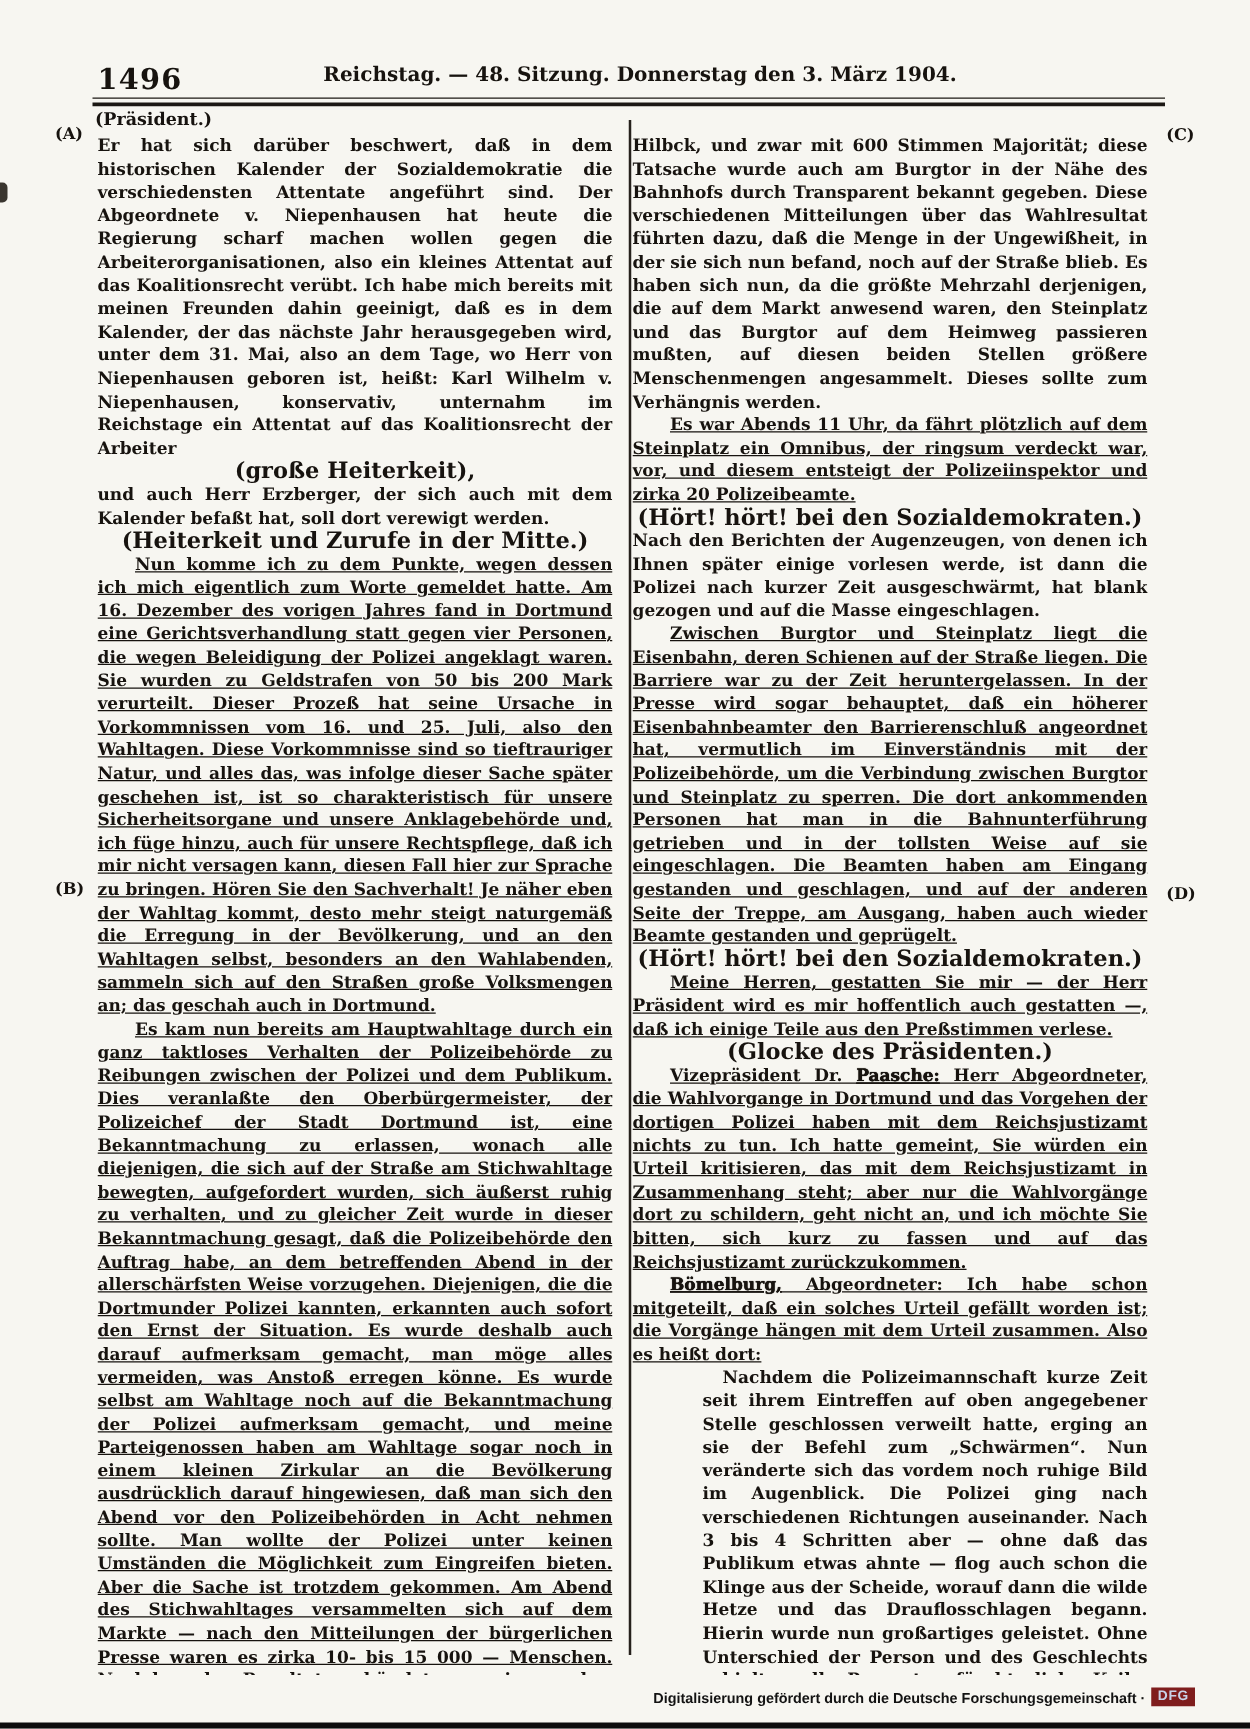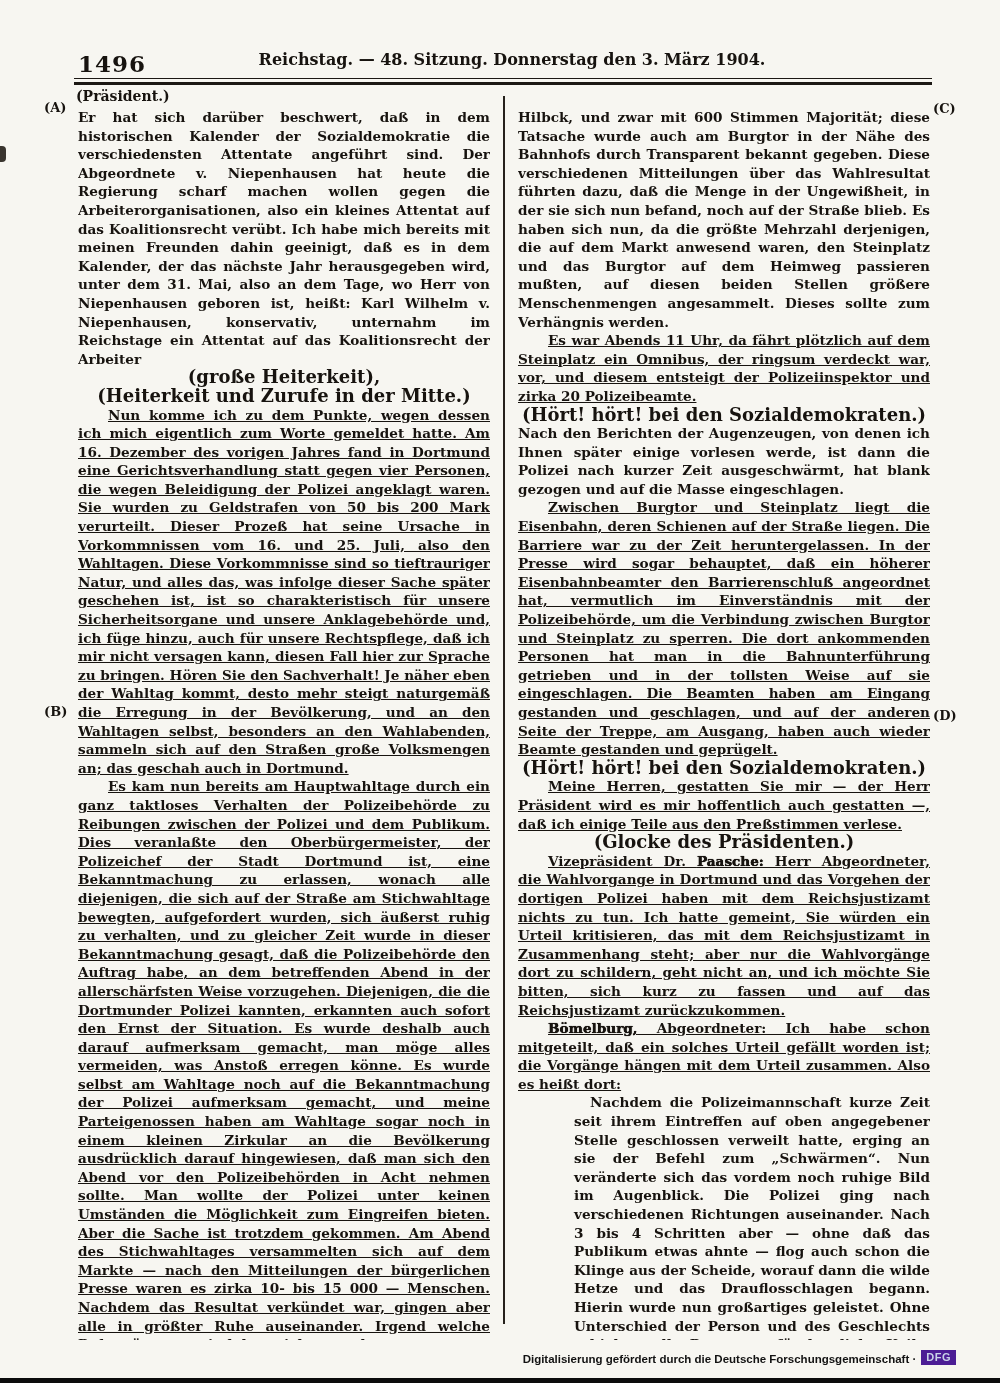--- a/index.html
+++ b/index.html
@@ -21,21 +21,21 @@
   }
   .rule-top{position:absolute;left:74px;top:78px;width:858px;height:1px;background:#1c1814;}
   .rule-bottom{position:absolute;left:74px;top:82px;width:858px;height:3px;background:#1c1814;}
   .speaker-cont{
     position:absolute;left:76px;top:88px;
     font-size:14px;font-weight:700;
   }
   .col-divider{position:absolute;left:503px;top:96px;width:2px;height:1228px;background:#26211c;}
   .columns{
     position:absolute;left:78px;top:108px;width:852px;height:1232px;
-    display:flex;gap:28px;overflow:hidden;
+    display:flex;gap:16px;overflow:hidden;
   }
   .column{width:412px;height:100%;overflow:hidden;}
   .para,.quote{
     font-size:13.6px;line-height:18.6px;font-weight:700;
     text-align:justify;margin:0;
     -webkit-hyphens:auto;hyphens:auto;
   }
   .para.indent{text-indent:30px;text-decoration:underline;}
   .center{
     font-size:18px;line-height:18.6px;font-weight:700;
@@ -78,20 +78,21 @@
 <span id="marker-b" class="margin-marker">(B)</span>
 <span id="marker-c" class="margin-marker">(C)</span>
 <span id="marker-d" class="margin-marker">(D)</span>
 
 <div class="col-divider"></div>
 
 <div class="columns">
   <div class="column">
       <p class="para">Er hat sich darüber beschwert, daß in dem historischen Kalender der Sozialdemokratie die verschiedensten Attentate angeführt sind. Der Abgeordnete v. Niepenhausen hat heute die Regierung scharf machen wollen gegen die Arbeiterorganisationen, also ein kleines Attentat auf das Koalitionsrecht verübt. Ich habe mich bereits mit meinen Freunden dahin geeinigt, daß es in dem Kalender, der das nächste Jahr herausgegeben wird, unter dem 31. Mai, also an dem Tage, wo Herr von Niepenhausen geboren ist, heißt: Karl Wilhelm v. Niepenhausen, konservativ, unternahm im Reichstage ein Attentat auf das Koalitionsrecht der Arbeiter</p>
       <p class="center">(große Heiterkeit),</p>
+      <p class="para">und auch Herr Erzberger, der sich auch mit dem Kalender befaßt hat, soll dort verewigt werden.</p>
       <p class="center">(Heiterkeit und Zurufe in der Mitte.)</p>
       <p class="para indent">Nun komme ich zu dem Punkte, wegen dessen ich mich eigentlich zum Worte gemeldet hatte. Am 16. Dezember des vorigen Jahres fand in Dortmund eine Gerichtsverhandlung statt gegen vier Personen, die wegen Beleidigung der Polizei angeklagt waren. Sie wurden zu Geldstrafen von 50 bis 200 Mark verurteilt. Dieser Prozeß hat seine Ursache in Vorkommnissen vom 16. und 25. Juli, also den Wahltagen. Diese Vorkommnisse sind so tieftrauriger Natur, und alles das, was infolge dieser Sache später geschehen ist, ist so charakteristisch für unsere Sicherheitsorgane und unsere Anklagebehörde und, ich füge hinzu, auch für unsere Rechtspflege, daß ich mir nicht versagen kann, diesen Fall hier zur Sprache zu bringen. Hören Sie den Sachverhalt! Je näher eben der Wahltag kommt, desto mehr steigt naturgemäß die Erregung in der Bevölkerung, und an den Wahltagen selbst, besonders an den Wahlabenden, sammeln sich auf den Straßen große Volksmengen an; das geschah auch in Dortmund.</p>
       <p class="para indent">Es kam nun bereits am Hauptwahltage durch ein ganz taktloses Verhalten der Polizeibehörde zu Reibungen zwischen der Polizei und dem Publikum. Dies veranlaßte den Oberbürgermeister, der Polizeichef der Stadt Dortmund ist, eine Bekanntmachung zu erlassen, wonach alle diejenigen, die sich auf der Straße am Stichwahltage bewegten, aufgefordert wurden, sich äußerst ruhig zu verhalten, und zu gleicher Zeit wurde in dieser Bekanntmachung gesagt, daß die Polizeibehörde den Auftrag habe, an dem betreffenden Abend in der allerschärfsten Weise vorzugehen. Diejenigen, die die Dortmunder Polizei kannten, erkannten auch sofort den Ernst der Situation. Es wurde deshalb auch darauf aufmerksam gemacht, man möge alles vermeiden, was Anstoß erregen könne. Es wurde selbst am Wahltage noch auf die Bekanntmachung der Polizei aufmerksam gemacht, und meine Parteigenossen haben am Wahltage sogar noch in einem kleinen Zirkular an die Bevölkerung ausdrücklich darauf hingewiesen, daß man sich den Abend vor den Polizeibehörden in Acht nehmen sollte. Man wollte der Polizei unter keinen Umständen die Möglichkeit zum Eingreifen bieten. Aber die Sache ist trotzdem gekommen. Am Abend des Stichwahltages versammelten sich auf dem Markte — nach den Mitteilungen der bürgerlichen Presse waren es zirka 10- bis 15 000 — Menschen. Nachdem das Resultat verkündet war, gingen aber alle in größter Ruhe auseinander. Irgend welche Ruhestörungen sind dort nicht vorgekommen.</p>
     </div>
   <div class="column">
       <p class="para">Hilbck, und zwar mit 600 Stimmen Majorität; diese Tatsache wurde auch am Burgtor in der Nähe des Bahnhofs durch Transparent bekannt gegeben. Diese verschiedenen Mitteilungen über das Wahlresultat führten dazu, daß die Menge in der Ungewißheit, in der sie sich nun befand, noch auf der Straße blieb. Es haben sich nun, da die größte Mehrzahl derjenigen, die auf dem Markt anwesend waren, den Steinplatz und das Burgtor auf dem Heimweg passieren mußten, auf diesen beiden Stellen größere Menschenmengen angesammelt. Dieses sollte zum Verhängnis werden.</p>
       <p class="para indent">Es war Abends 11 Uhr, da fährt plötzlich auf dem Steinplatz ein Omnibus, der ringsum verdeckt war, vor, und diesem entsteigt der Polizeiinspektor und zirka 20 Polizeibeamte.</p>
       <p class="center">(Hört! hört! bei den Sozialdemokraten.)</p>
       <p class="para">Nach den Berichten der Augenzeugen, von denen ich Ihnen später einige vorlesen werde, ist dann die Polizei nach kurzer Zeit ausgeschwärmt, hat blank gezogen und auf die Masse eingeschlagen.</p>
       <p class="para indent">Zwischen Burgtor und Steinplatz liegt die Eisenbahn, deren Schienen auf der Straße liegen. Die Barriere war zu der Zeit heruntergelassen. In der Presse wird sogar behauptet, daß ein höherer Eisenbahnbeamter den Barrierenschluß angeordnet hat, vermutlich im Einverständnis mit der Polizeibehörde, um die Verbindung zwischen Burgtor und Steinplatz zu sperren. Die dort ankommenden Personen hat man in die Bahnunterführung getrieben und in der tollsten Weise auf sie eingeschlagen. Die Beamten haben am Eingang gestanden und geschlagen, und auf der anderen Seite der Treppe, am Ausgang, haben auch wieder Beamte gestanden und geprügelt.</p>
@@ -99,17 +100,17 @@
       <p class="para indent">Meine Herren, gestatten Sie mir — der Herr Präsident wird es mir hoffentlich auch gestatten —, daß ich einige Teile aus den Preßstimmen verlese.</p>
       <p class="center">(Glocke des Präsidenten.)</p>
       <p class="para indent"><span>Vizepräsident Dr. </span><span class="speaker">Paasche:</span><span> Herr Abgeordneter, die Wahlvorgange in Dortmund und das Vorgehen der dortigen Polizei haben mit dem Reichsjustizamt nichts zu tun. Ich hatte gemeint, Sie würden ein Urteil kritisieren, das mit dem Reichsjustizamt in Zusammenhang steht; aber nur die Wahlvorgänge dort zu schildern, geht nicht an, und ich möchte Sie bitten, sich kurz zu fassen und auf das Reichsjustizamt zurückzukommen.</span></p>
       <p class="para indent"><span class="speaker">Bömelburg,</span><span> Abgeordneter: Ich habe schon mitgeteilt, daß ein solches Urteil gefällt worden ist; die Vorgänge hängen mit dem Urteil zusammen. Also es heißt dort:</span></p>
       <p class="quote">Nachdem die Polizeimannschaft kurze Zeit seit ihrem Eintreffen auf oben angegebener Stelle geschlossen verweilt hatte, erging an sie der Befehl zum „Schwärmen“. Nun veränderte sich das vordem noch ruhige Bild im Augenblick. Die Polizei ging nach verschiedenen Richtungen auseinander. Nach 3 bis 4 Schritten aber — ohne daß das Publikum etwas ahnte — flog auch schon die Klinge aus der Scheide, worauf dann die wilde Hetze und das Drauflosschlagen begann. Hierin wurde nun großartiges geleistet. Ohne Unterschied der Person und des Geschlechts erhielten alle Passanten fürchterliche Keile. Zeitungsfrauen, die Extrablätter verteilten und von der Arbeit heimkehrende Leute wurden gleichfalls nicht verschont.</p>
     </div>
 </div>
 
 <div class="footer">
   <span>Digitalisierung gefördert durch die Deutsche Forschungsgemeinschaft ·</span>
-  <span class="dfg-logo" style="background: #4c1d95;">DFG</span>
+  <span class="dfg-logo" style="background: #7f1d1d;">DFG</span>
 </div>
 
 <div class="bottom-strip"></div>
 <div class="edge-artifact"></div>
 
 </body></html>

